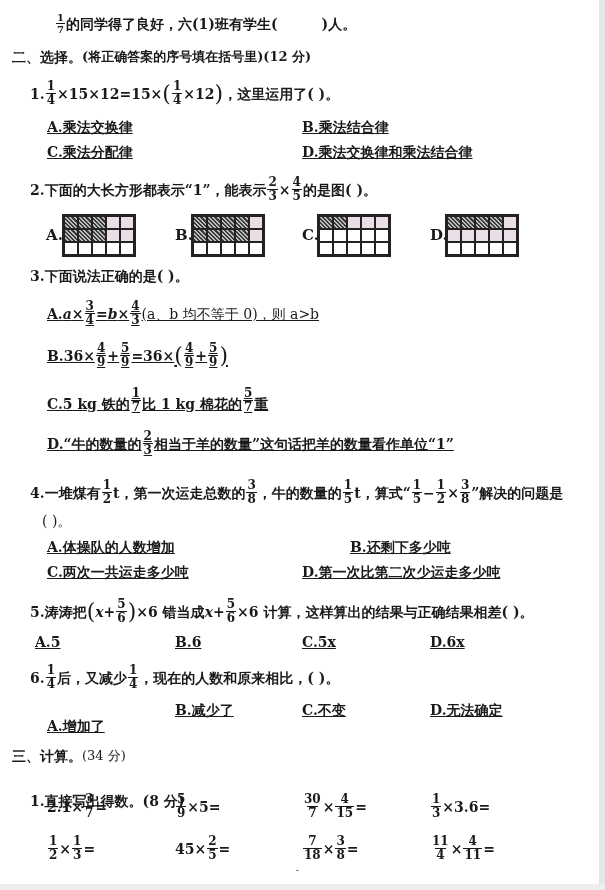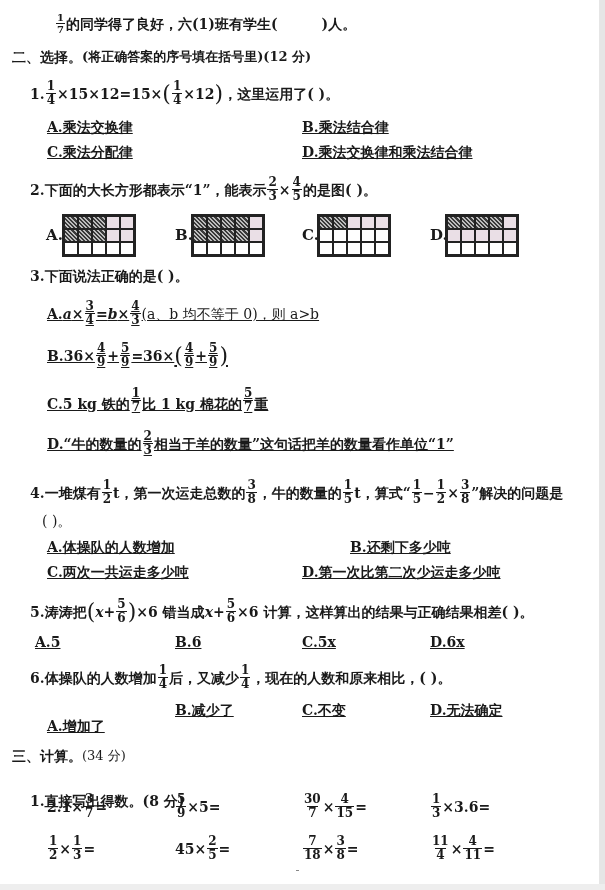--- a/index.html
+++ b/index.html
@@ -284,21 +284,20 @@
     </span>
   <span>×6 计算，这样算出的结果与正确结果相差(        )。</span>
 </div>
 <div class="opt" style="left:35px; top:632px;">A.5</div>
 <div class="opt" style="left:175px; top:632px;">B.6</div>
 <div class="opt" style="left:302px; top:632px;">C.5x</div>
 <div class="opt" style="left:430px; top:632px;">D.6x</div>
 
 <div class="line" style="left:30px; top:664px;">
   <span>6.</span>
-  <span>体操队的人数增加</span>
   <span class="frac">
       <span class="num">1</span>
       <span class="den">4</span>
     </span>
   <span>后，又减少</span>
   <span class="frac">
       <span class="num">1</span>
       <span class="den">4</span>
     </span>
   <span>，现在的人数和原来相比，(        )。</span>

